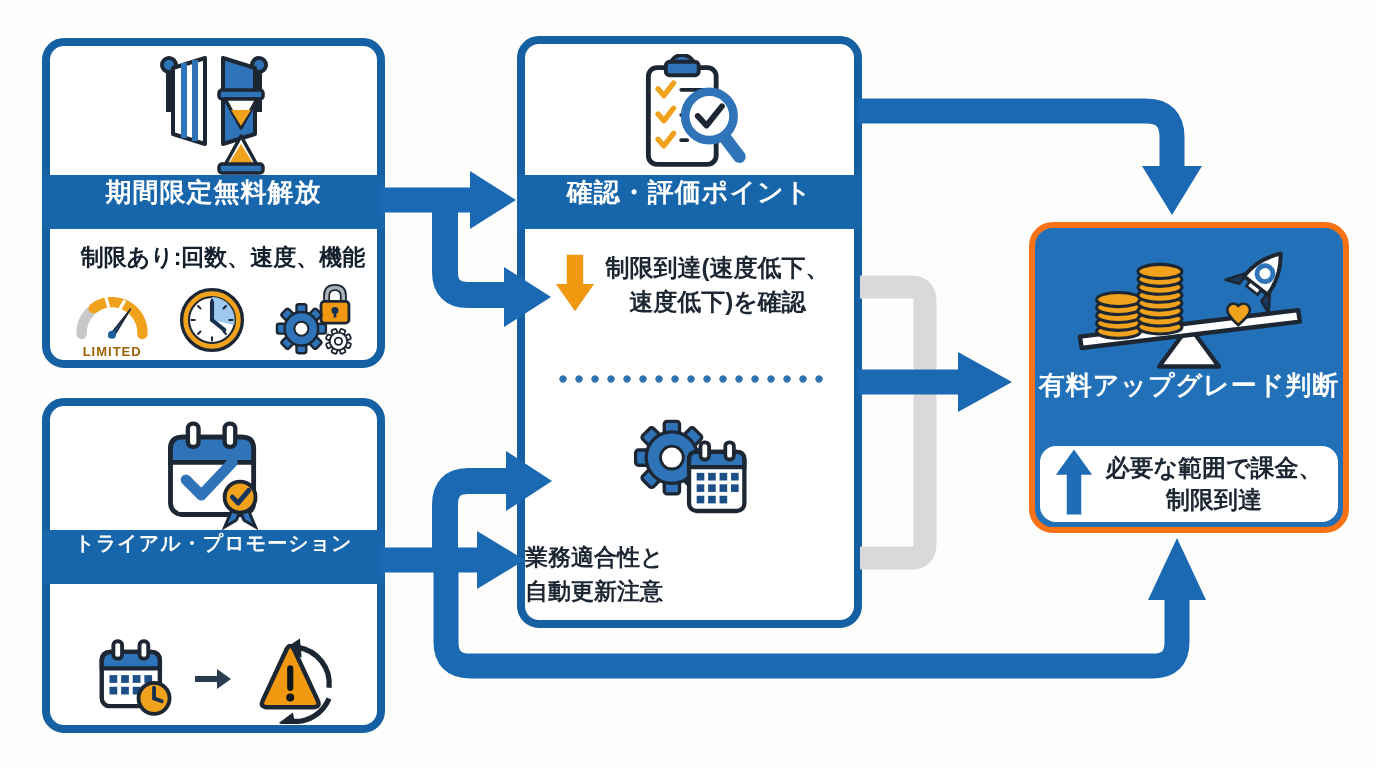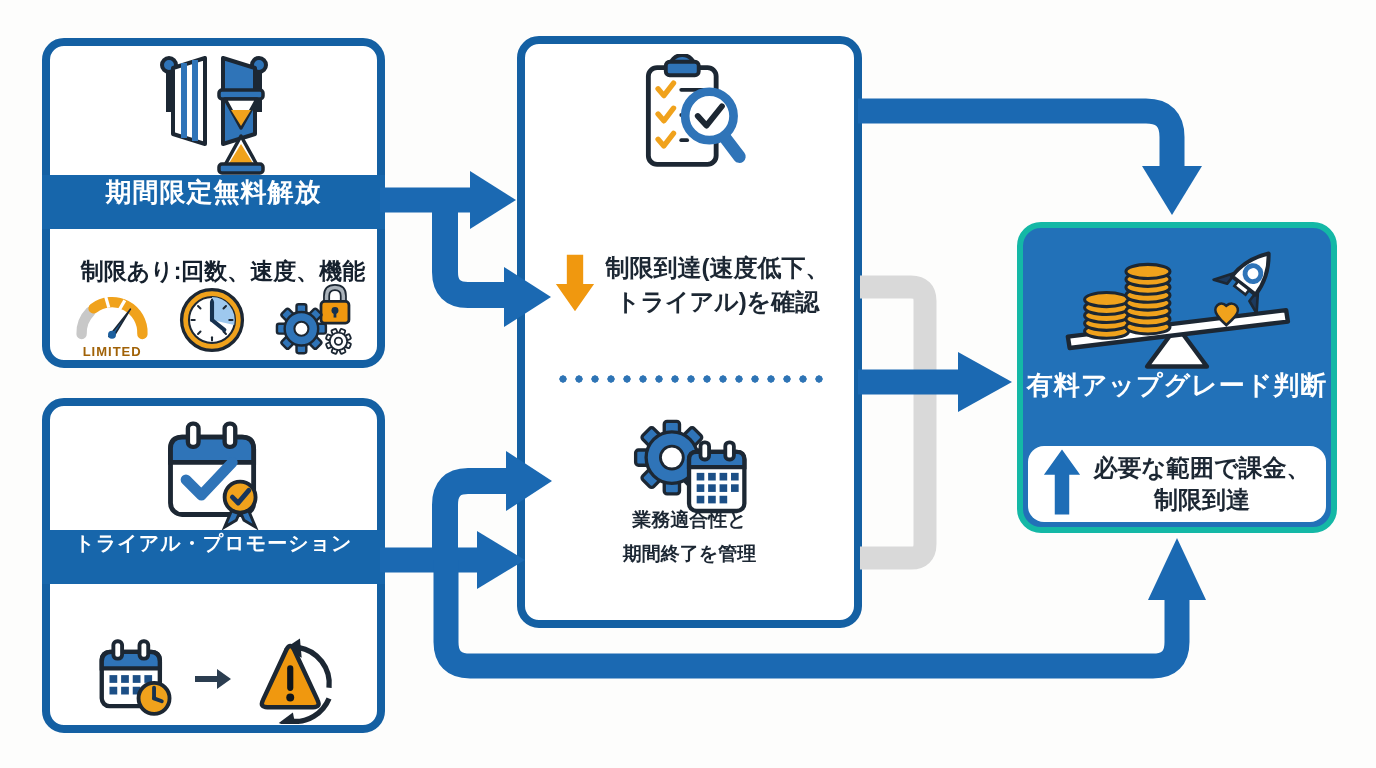--- a/index.html
+++ b/index.html
@@ -28,24 +28,24 @@
   .mini-row{position:absolute;left:10px;right:10px;display:flex;align-items:center;justify-content:space-around;}
   .limited-label{font-size:13px;font-weight:bold;letter-spacing:1px;text-align:center;margin-top:-2px;color:#a16207;}
   
   .point1{position:absolute;left:30px;right:14px;top:207px;display:flex;align-items:center;}
   .point1 .txt{flex:1;text-align:center;font-weight:bold;font-size:24px;line-height:34px;white-space:nowrap;}
   .dotline{
     position:absolute;left:30px;right:26px;top:330px;height:10px;
     background-image:radial-gradient(circle,#2e74b5 3.4px,rgba(0,0,0,0) 3.9px);
     background-size:16px 10px;background-repeat:repeat-x;background-position:left center;
   }
-  .point2{position:absolute;left:0;right:0;top:459px;text-align:center;font-weight:bold;font-size:19px;line-height:34px;}
+  .point2{position:absolute;left:0;right:0;top:496px;font-weight:bold;font-size:23px;line-height:34px;}
   
   .box-upgrade{
-    position:absolute;background:#2271b8;border:6px solid #14b8a6;border-radius:24px;box-sizing:border-box;
+    position:absolute;background:#2271b8;border:6px solid #f97316;border-radius:24px;box-sizing:border-box;margin-left:12px;
   }
   .upgrade-title{
     position:absolute;left:0;right:0;top:140px;text-align:center;color:#fff;
     font-weight:bold;font-size:26px;letter-spacing:1px;white-space:nowrap;
   }
   .upgrade-panel{
     position:absolute;left:5px;right:5px;bottom:5px;height:76px;background:#fff;border-radius:16px;
     display:flex;align-items:center;justify-content:center;gap:12px;padding:0 8px;box-sizing:border-box;
   }
   .upgrade-panel .txt{font-weight:bold;font-size:24px;line-height:32px;text-align:center;white-space:nowrap;}
@@ -71,21 +71,21 @@
         <polygon points="86,47 118,47 102,76" fill="#fff" stroke="#1c2733" stroke-width="3.5" stroke-linejoin="round"></polygon>
         <polygon points="92,58 112,58 102,74" fill="#f0a21c"></polygon>
         <polygon points="86,113 118,113 102,84" fill="#fff" stroke="#1c2733" stroke-width="3.5" stroke-linejoin="round"></polygon>
         <polygon points="89,113 115,113 102,92" fill="#f0a21c"></polygon>
         <rect x="80" y="112" width="44" height="9" rx="3" fill="#2f74b8" stroke="#1c2733" stroke-width="3.5"></rect>
       </svg>
     </div>
     <div class="banner" style="top:129px;">
       <span>期間限定無料解放</span>
     </div>
-    <div class="subtitle" style="top:210px;padding-left:19px;">制限あり:回数、速度、機能</div>
+    <div class="subtitle" style="top:196px;padding-left:19px;">制限あり:回数、速度、機能</div>
     <div class="mini-row" style="top:238px;height:76px;">
       <div style="text-align:center;">
         <svg width="82" height="56" viewBox="0 0 100 70">
           <path d="M12 60 A38 38 0 0 1 23 32" stroke="#c8c8c8" stroke-width="13" fill="none" stroke-linecap="round"></path>
           <path d="M27 28 A38 38 0 0 1 88 60" stroke="#f0a21c" stroke-width="13" fill="none" stroke-linecap="round"></path>
           <line x1="42" y1="13" x2="46" y2="27" stroke="#fff" stroke-width="4"></line>
           <line x1="66" y1="18" x2="59" y2="30" stroke="#fff" stroke-width="4"></line>
           <polygon points="46,63 54,60 73,29" fill="#1c5f9e" stroke="#1c2733" stroke-width="2" stroke-linejoin="round"></polygon>
           <circle cx="50" cy="61" r="5" fill="#1c5f9e"></circle>
         </svg>
@@ -221,29 +221,32 @@
         <g stroke="#1c2733" stroke-width="4" stroke-linecap="round">
           <line x1="56" y1="37" x2="84" y2="37"></line>
           <line x1="56" y1="63" x2="62" y2="63"></line>
           <line x1="56" y1="89" x2="62" y2="89"></line>
         </g>
         <line x1="100" y1="85" x2="116" y2="106" stroke="#2f74b8" stroke-width="13" stroke-linecap="round"></line>
         <circle cx="85" cy="64" r="25" fill="#fff" stroke="#2f74b8" stroke-width="9"></circle>
         <polyline points="73,64 82,74 98,54" fill="none" stroke="#1c2733" stroke-width="6" stroke-linecap="round" stroke-linejoin="round"></polyline>
       </svg>
     </div>
+    <div class="banner" style="top:131px;">
+      <span>確認・評価ポイント</span>
+    </div>
     <div class="point1">
       <span>
         <svg width="40" height="62" viewBox="0 0 44 66">
             <polygon points="13,2 31,2 31,34 43,34 22,64 1,34 13,34" fill="#f0980f"></polygon>
           </svg>
       </span>
       <span class="txt">
         <span>制限到達(速度低下、</span><br>
-        <span>トライアル)を確認</span>
+        <span>速度低下)を確認</span>
       </span>
     </div>
     <div class="dotline"></div>
     <div class="icon-area" style="top:372px;">
       <svg width="124" height="108" viewBox="0 0 130 110">
         <g transform="translate(46,42)">
           <g fill="#2f74b8" stroke="#1c2733" stroke-width="3.5">
             <rect x="-8" y="-38" width="16" height="17" rx="3" transform="rotate(0)"></rect>
             <rect x="-8" y="-38" width="16" height="17" rx="3" transform="rotate(45)"></rect>
             <rect x="-8" y="-38" width="16" height="17" rx="3" transform="rotate(90)"></rect>
@@ -270,21 +273,21 @@
             <rect x="96" y="70" width="8" height="8"></rect>
             <rect x="108" y="70" width="8" height="8"></rect>
           <rect x="72" y="82" width="8" height="8"></rect>
             <rect x="84" y="82" width="8" height="8"></rect>
             <rect x="96" y="82" width="8" height="8"></rect>
         </g>
       </svg>
     </div>
     <div class="point2">
       <span>業務適合性と</span><br>
-      <span>期間終了を管理</span>
+      <span>自動更新注意</span>
     </div>
   </div>
 
   <div class="box-upgrade" style="left:1017px;top:222px;width:320px;height:311px;">
     <div class="icon-area" style="top:10px;">
       <svg width="268" height="132" viewBox="0 0 300 150">
         <polygon points="150,100 116,146 184,146" fill="#fff" stroke="#1c2733" stroke-width="5" stroke-linejoin="round"></polygon>
         <polygon points="26,112 274,82 276,95 28,125" fill="#fff" stroke="#1c2733" stroke-width="5" stroke-linejoin="round"></polygon>
         <g fill="#f0a21c" stroke="#1c2733" stroke-width="3.5">
           <ellipse cx="70" cy="106" rx="25" ry="8"></ellipse>

